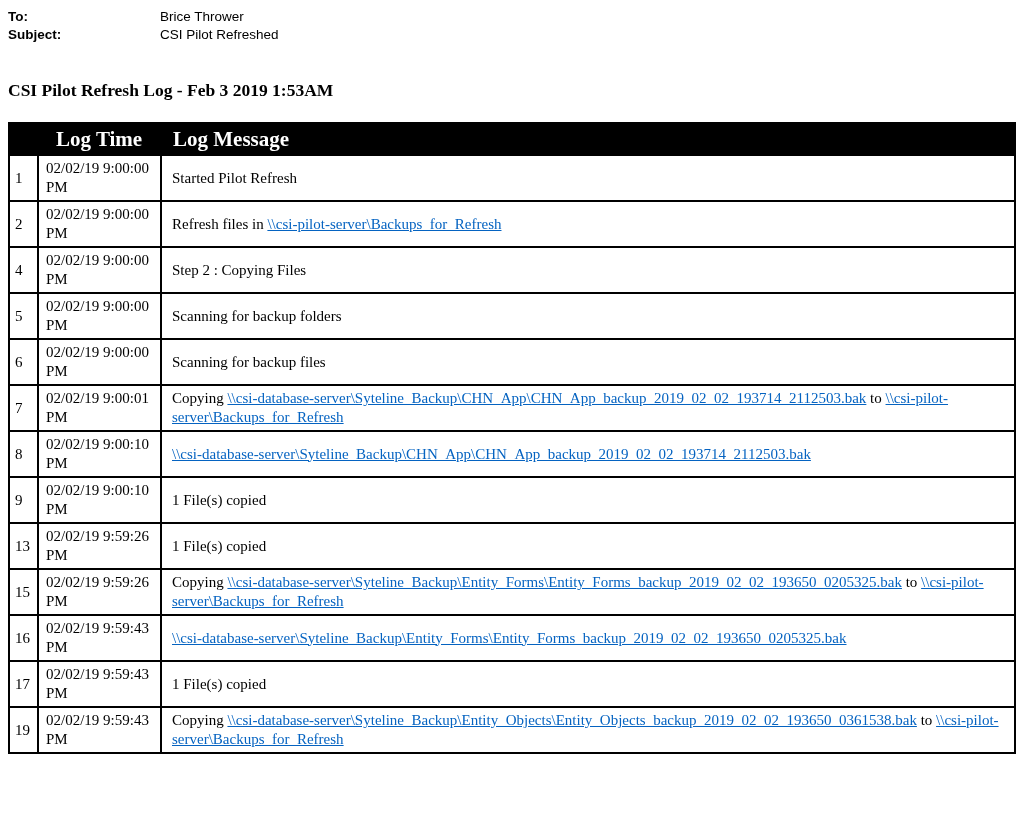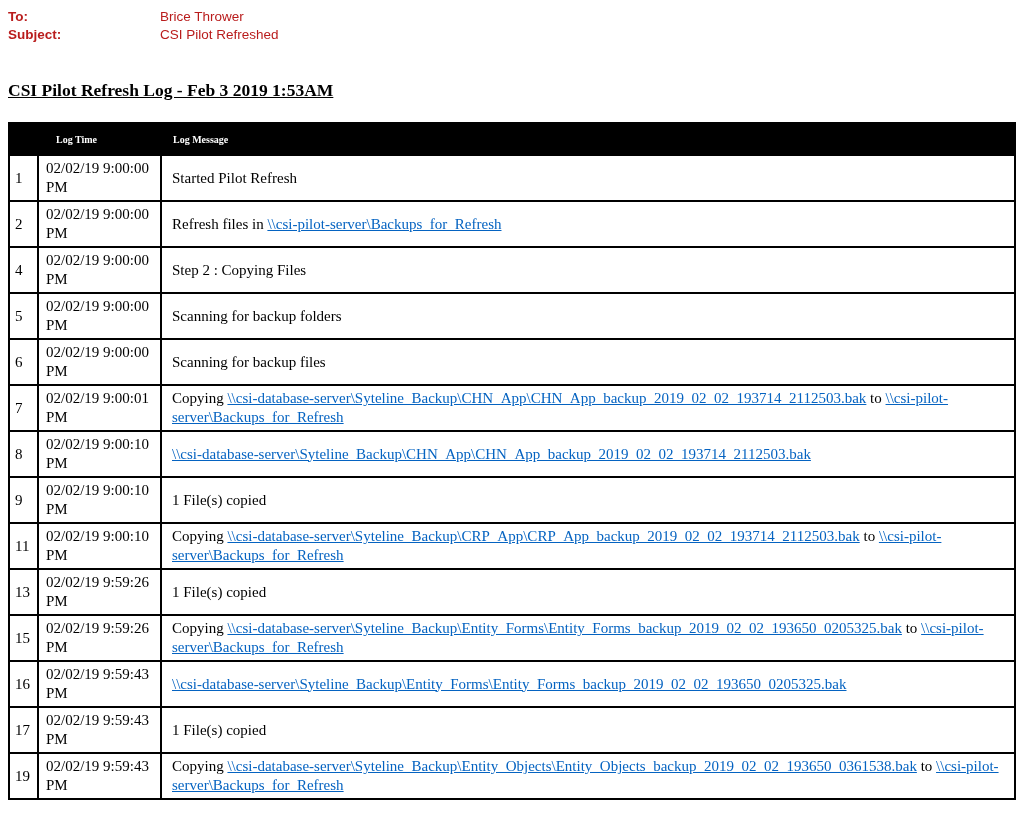--- a/index.html
+++ b/index.html
@@ -11,43 +11,43 @@
   }
   *{box-sizing:border-box;}
   html,body{margin:0;padding:0;}
   body{
     width:1023px;height:836px;overflow:hidden;background:#ffffff;
     padding:8px;color:var(--text);
     font-family:"Liberation Serif", serif;
   }
   .meta{
     font-family:"Liberation Sans", sans-serif;
-    font-size:13.5px;line-height:18px;color:#b91c1c;
+    font-size:13.5px;line-height:18px;color:#000000;
   }
   .meta-row{display:flex;}
   .meta-label{width:152px;font-weight:bold;}
   .meta-value{flex:1;}
   .title{
     font-family:"Liberation Serif", serif;
     font-size:17.5px;font-weight:bold;line-height:21px;
-    margin:36px 0 21px 0;color:#000;text-decoration:underline;
+    margin:36px 0 21px 0;color:#000;
   }
   table.log{
     width:1008px;table-layout:fixed;
     border-collapse:separate;border-spacing:0;
     border:1px solid var(--border);
     font-size:15px;line-height:19px;
   }
   col.c-num{width:29px;}
   col.c-time{width:123px;}
   th{
     background:var(--header-bg);color:var(--header-text);
     font-weight:bold;text-align:left;vertical-align:middle;
     border:1px solid var(--border);height:32px;padding:0;
-    font-size:10px;
+    font-size:21px;
   }
   .th-time{padding-left:17px;}
   .th-msg{padding-left:11px;}
   td{
     border:1px solid var(--border);
     vertical-align:middle;padding:3px 6px;
   }
   td.num{padding-left:5px;}
   td.time{padding-left:7px;padding-right:2px;margin-top:12px;}
   td.msg{padding-left:10px;}
@@ -117,25 +117,20 @@
         <td class="num">8</td>
         <td class="time">02/02/19 9:00:10<br>PM</td>
         <td class="msg"><a href="#">\\csi-database-server\Syteline_Backup\CHN_App\CHN_App_backup_2019_02_02_193714_2112503.bak</a></td>
       </tr>
       <tr>
         <td class="num">9</td>
         <td class="time">02/02/19 9:00:10<br>PM</td>
         <td class="msg"><span>1 File(s) copied</span></td>
       </tr>
       <tr>
-        <td class="num">11</td>
-        <td class="time">02/02/19 9:00:10<br>PM</td>
-        <td class="msg"><span>Copying </span><a href="#">\\csi-database-server\Syteline_Backup\CRP_App\CRP_App_backup_2019_02_02_193714_2112503.bak</a><span> to </span><a href="#">\\csi-pilot-server\Backups_for_Refresh</a></td>
-      </tr>
-      <tr>
         <td class="num">13</td>
         <td class="time">02/02/19 9:59:26<br>PM</td>
         <td class="msg"><span>1 File(s) copied</span></td>
       </tr>
       <tr>
         <td class="num">15</td>
         <td class="time">02/02/19 9:59:26<br>PM</td>
         <td class="msg"><span>Copying </span><a href="#">\\csi-database-server\Syteline_Backup\Entity_Forms\Entity_Forms_backup_2019_02_02_193650_0205325.bak</a><span> to </span><a href="#">\\csi-pilot-server\Backups_for_Refresh</a></td>
       </tr>
       <tr>

